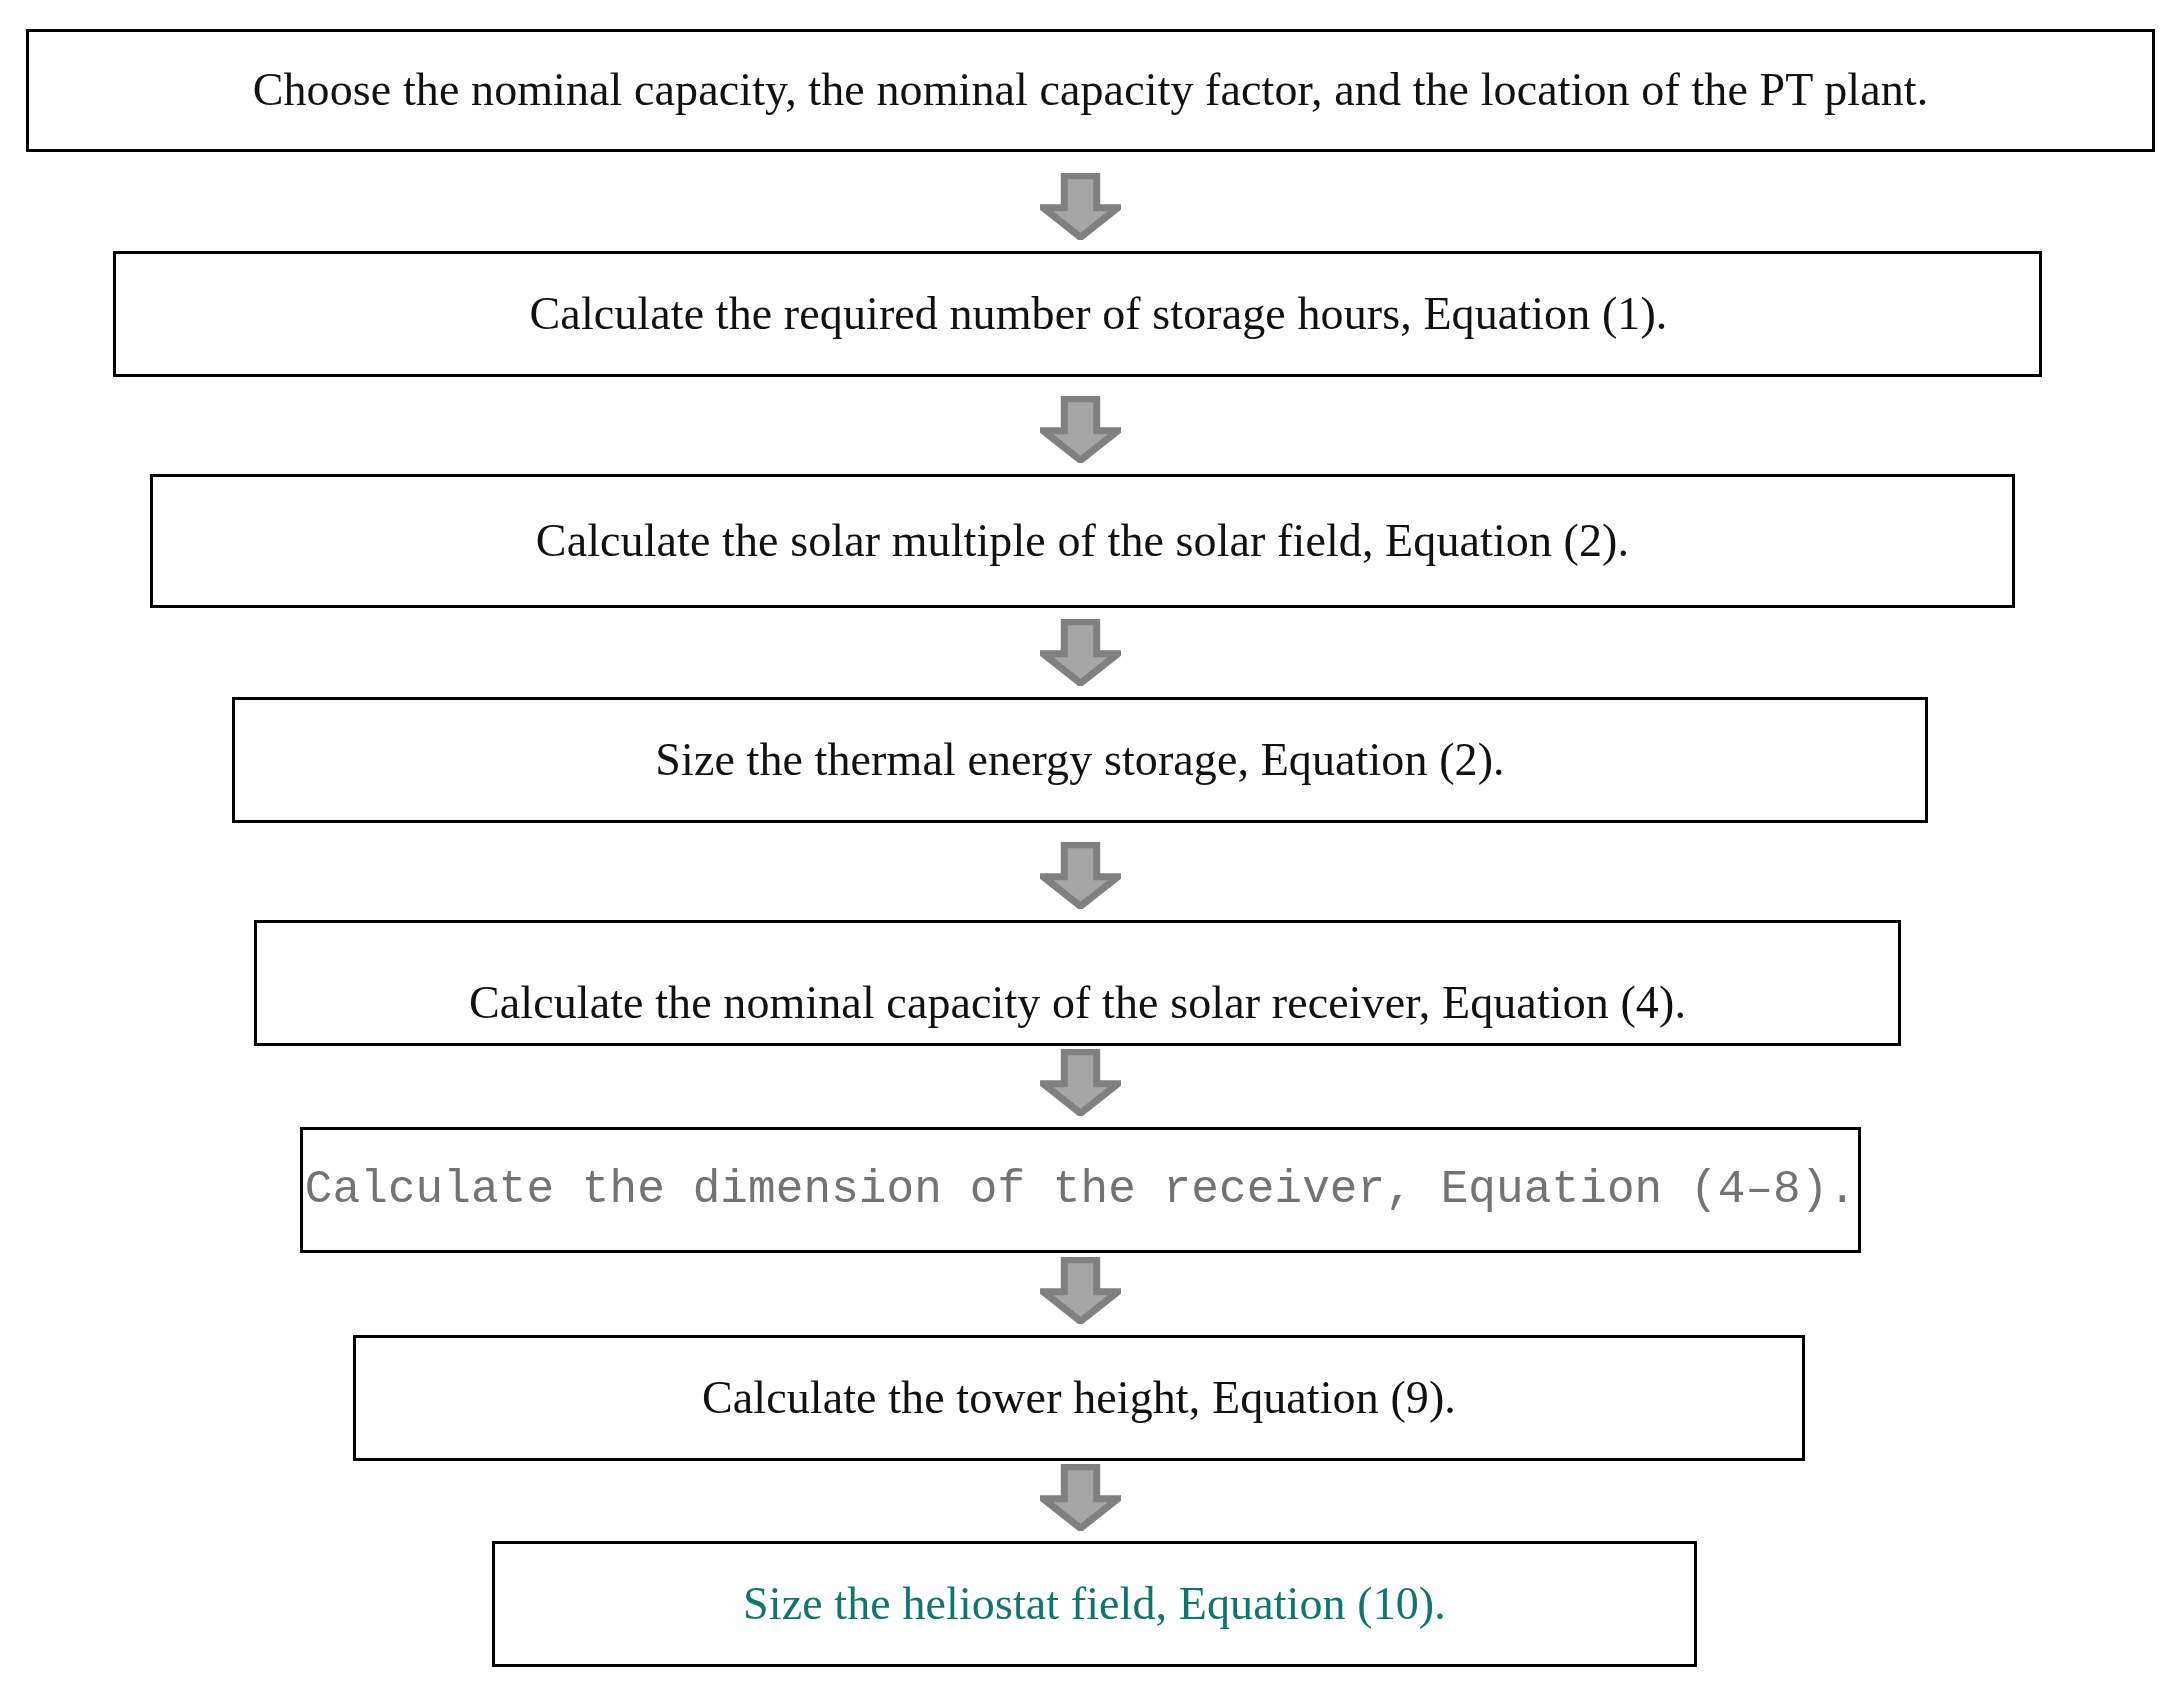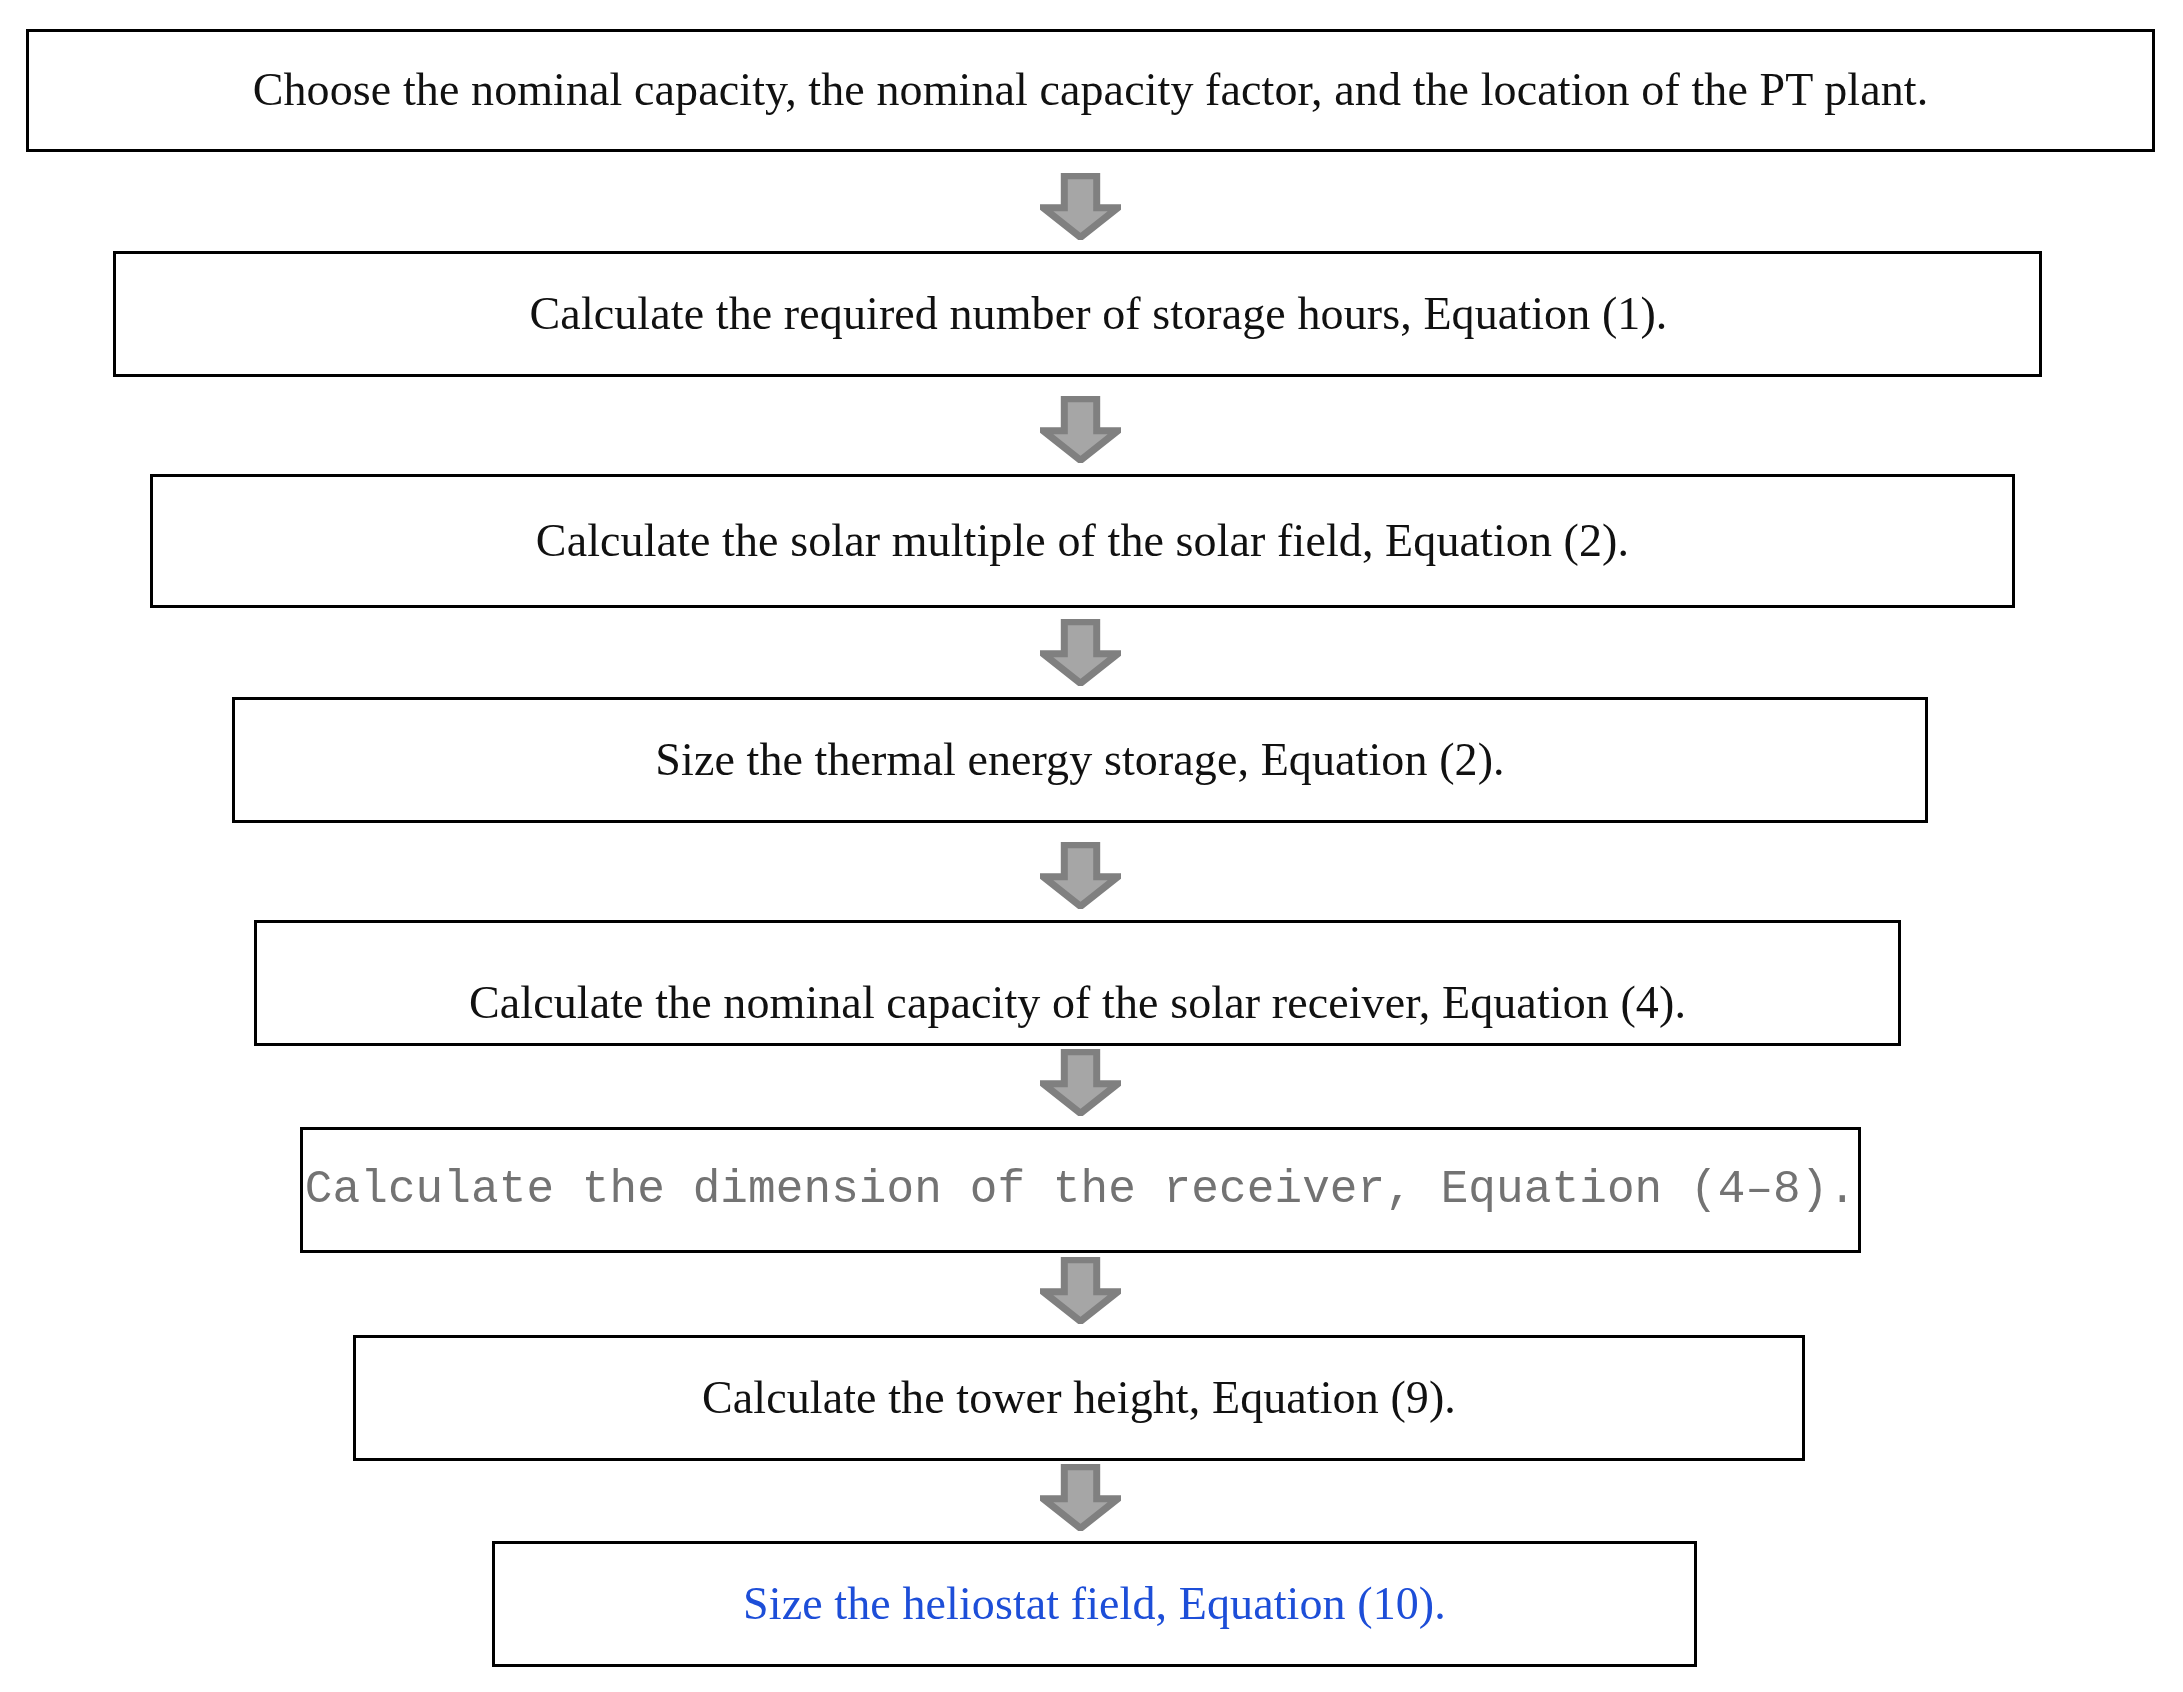--- a/index.html
+++ b/index.html
@@ -66,21 +66,21 @@
     <div class="flow-box" style="left: 254px; top: 920px; width: 1647px; height: 126px; border-color: rgb(0, 0, 0); background: rgb(255, 255, 255);">
       <span class="box-label" style="color: rgb(17, 17, 17); margin-top: 40px;">Calculate the nominal capacity of the solar receiver, Equation (4).</span>
     </div>
     <div class="flow-box" style="left: 300px; top: 1127px; width: 1561px; height: 126px; border-color: rgb(0, 0, 0); background: rgb(255, 255, 255);">
       <span class="box-label" style="color: #737373; font-family: Liberation Mono, monospace;">Calculate the dimension of the receiver, Equation (4–8).</span>
     </div>
     <div class="flow-box" style="left: 353px; top: 1335px; width: 1452px; height: 126px; border-color: rgb(0, 0, 0); background: rgb(255, 255, 255);">
       <span class="box-label" style="color: rgb(17, 17, 17);">Calculate the tower height, Equation (9).</span>
     </div>
     <div class="flow-box" style="left: 492px; top: 1541px; width: 1205px; height: 126px; border-color: rgb(0, 0, 0); background: rgb(255, 255, 255);">
-      <span class="box-label" style="color: #1d4ed8;">Size the heliostat field, Equation (10).</span>
+      <span class="box-label" style="color: #0f766e;">Size the heliostat field, Equation (10).</span>
     </div>
     <div class="arrow" style="left: 1040px; top: 173px; width: 81px; height: 67px;">
       <svg viewBox="0 0 100 100" preserveAspectRatio="none">
         <polygon points="30,4 70,4 70,52 96,52 50,96 4,52 30,52" fill="#a6a6a6" stroke="#808080" stroke-width="7" stroke-linejoin="miter" vector-effect="non-scaling-stroke"></polygon>
       </svg>
     </div>
     <div class="arrow" style="left: 1040px; top: 396px; width: 81px; height: 67px;">
       <svg viewBox="0 0 100 100" preserveAspectRatio="none">
         <polygon points="30,4 70,4 70,52 96,52 50,96 4,52 30,52" fill="#a6a6a6" stroke="#808080" stroke-width="7" stroke-linejoin="miter" vector-effect="non-scaling-stroke"></polygon>
       </svg>

